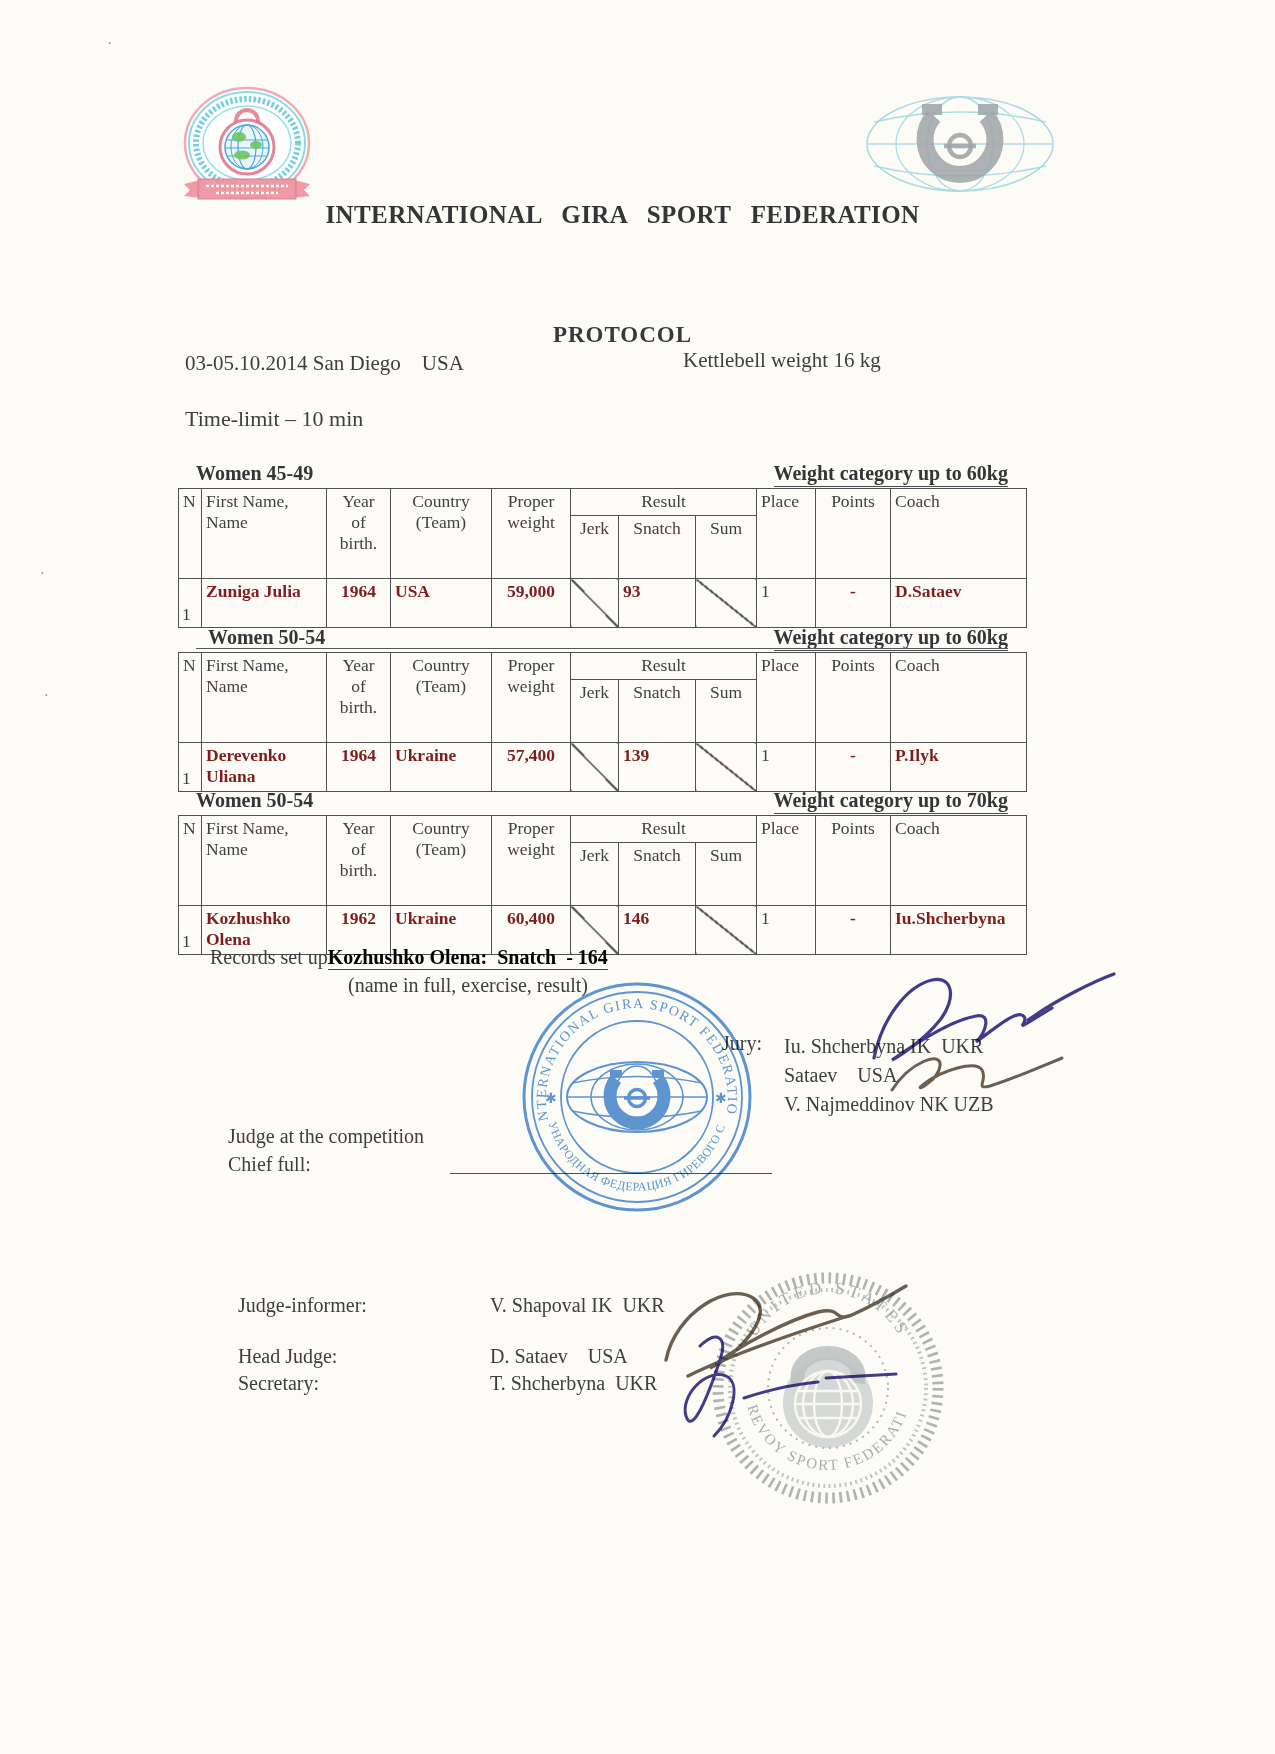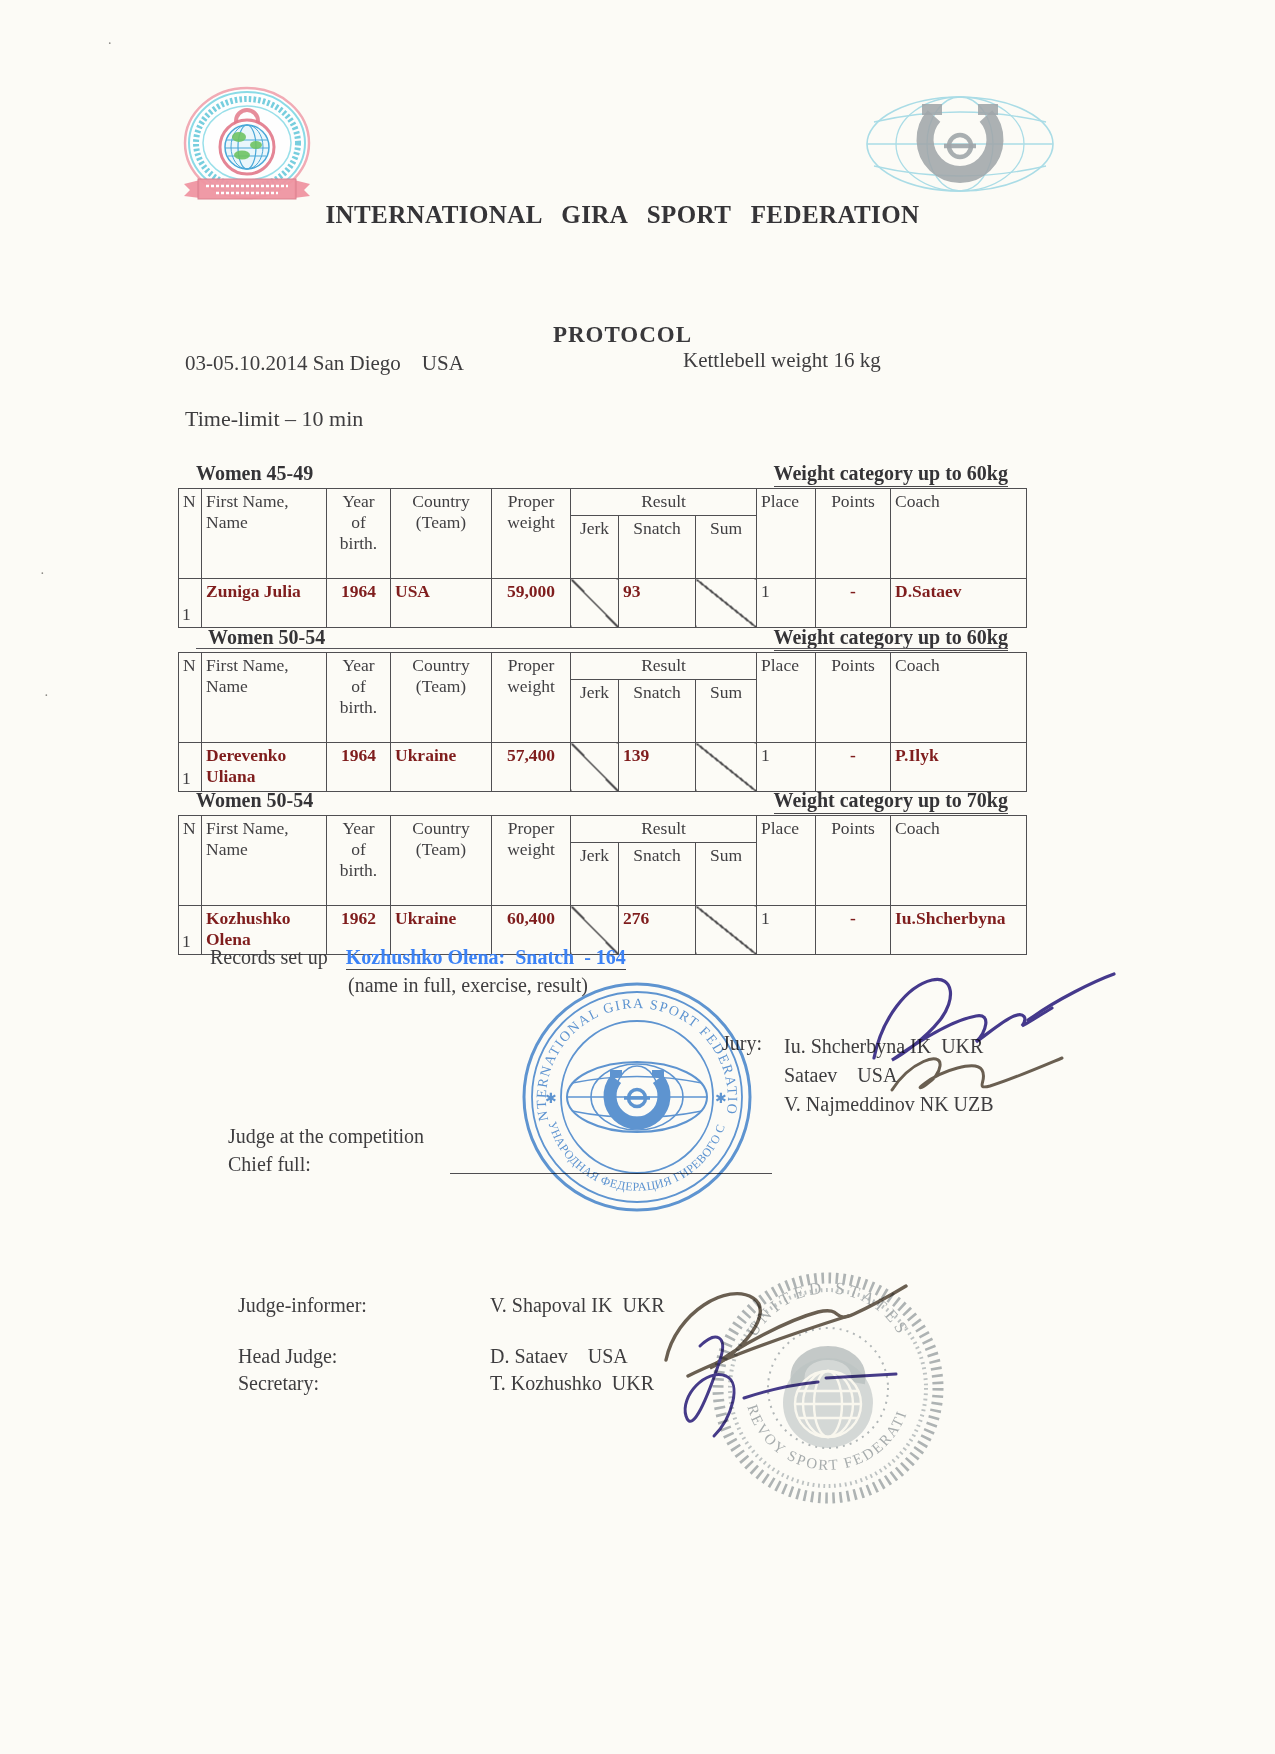--- a/index.html
+++ b/index.html
@@ -33,21 +33,21 @@
   td.ctr{text-align:center;}
   tr.data td{height:44px;border-top:1.7px solid #454447;}
   tr.data .ncell{vertical-align:bottom;padding-left:3px;}
   .b{font-weight:bold;color:#7f1d1d;}
   td.slash{background-image:linear-gradient(to top right,
       transparent calc(50% - 0.9px), #4a494b calc(50% - 0.9px),
       #4a494b calc(50% + 0.9px), transparent calc(50% + 0.9px));}
   td.snatch-val,td.place-val{padding-left:9px;}
   
   .records{position:absolute;left:210px;top:946px;font-size:20px;}
-  .records .val{font-weight:bold;color:#3b82f6;border-bottom:1.7px solid #454447;margin-left:18px;padding-bottom:1px;}
+  .records .val{font-weight:bold;color:#000000;border-bottom:1.7px solid #454447;padding-bottom:1px;}
   .records .note{margin-top:5px;margin-left:138px;font-size:20px;}
   
   .jury{position:absolute;left:722px;top:1032px;font-size:20px;display:flex;}
   .jury .lbl{width:62px;}
   .jury .names div{line-height:29px;}
   .judges{position:absolute;left:228px;top:1122px;font-size:20px;line-height:28px;}
   .chief-row{display:flex;}
   .chief-row .lbl{width:192px;}
   .comp-line{position:absolute;left:450px;top:1173px;width:322px;border-top:1.6px solid #4f4e51;}
   .officials{position:absolute;left:238px;top:1292px;font-size:20px;line-height:27px;}
@@ -268,21 +268,21 @@
         <td class="ctr" data-bind="table_headers.sum">Sum</td>
       </tr>
       <tr class="data">
         <td class="ncell" data-bind="sections.2.rows.0.n">1</td>
         <td class="b" data-bind="sections.2.rows.0.name">Kozhushko
 Olena</td>
         <td class="b ctr" data-bind="sections.2.rows.0.year">1962</td>
         <td class="b" data-bind="sections.2.rows.0.country">Ukraine</td>
         <td class="b ctr" data-bind="sections.2.rows.0.weight">60,400</td>
         <td class="slash"></td>
-        <td class="b snatch-val" data-bind="sections.2.rows.0.snatch">276</td>
+        <td class="b snatch-val" data-bind="sections.2.rows.0.snatch">146</td>
         <td class="slash"></td>
         <td class="place-val" data-bind="sections.2.rows.0.place">1</td>
         <td class="b ctr" data-bind="sections.2.rows.0.points">-</td>
         <td class="b" data-bind="sections.2.rows.0.coach">Iu.Shcherbyna</td>
       </tr>
     </tbody>
       </table>
   </div>
 
   <div class="records">
@@ -312,21 +312,21 @@
       <div class="lbl" data-bind="officials.0.role">Judge-informer:</div>
       <div data-bind="officials.0.name">V. Shapoval IK  UKR</div>
     </div>
     <div class="off-gap"></div>
     <div class="off-row">
       <div class="lbl" data-bind="officials.1.role">Head Judge:</div>
       <div data-bind="officials.1.name">D. Sataev    USA</div>
     </div>
     <div class="off-row">
       <div class="lbl" data-bind="officials.2.role">Secretary:</div>
-      <div data-bind="officials.2.name">T. Kozhushko  UKR</div>
+      <div data-bind="officials.2.name">T. Shcherbyna  UKR</div>
     </div>
   </div>
 
   <svg class="stamp" style="left:512px;top:972px" width="250" height="250" viewBox="0 0 250 250" opacity="0.82">
     <defs>
       <path id="bluetop" d="M 36,146 A 91 91 0 1 1 214,146" fill="none"></path>
       <path id="bluebot" d="M 36,150 A 92 92 0 0 0 214,150" fill="none"></path>
     </defs>
     <g stroke="#3b7fd0" fill="none">
       <circle cx="125" cy="125" r="113" stroke-width="3"></circle>

